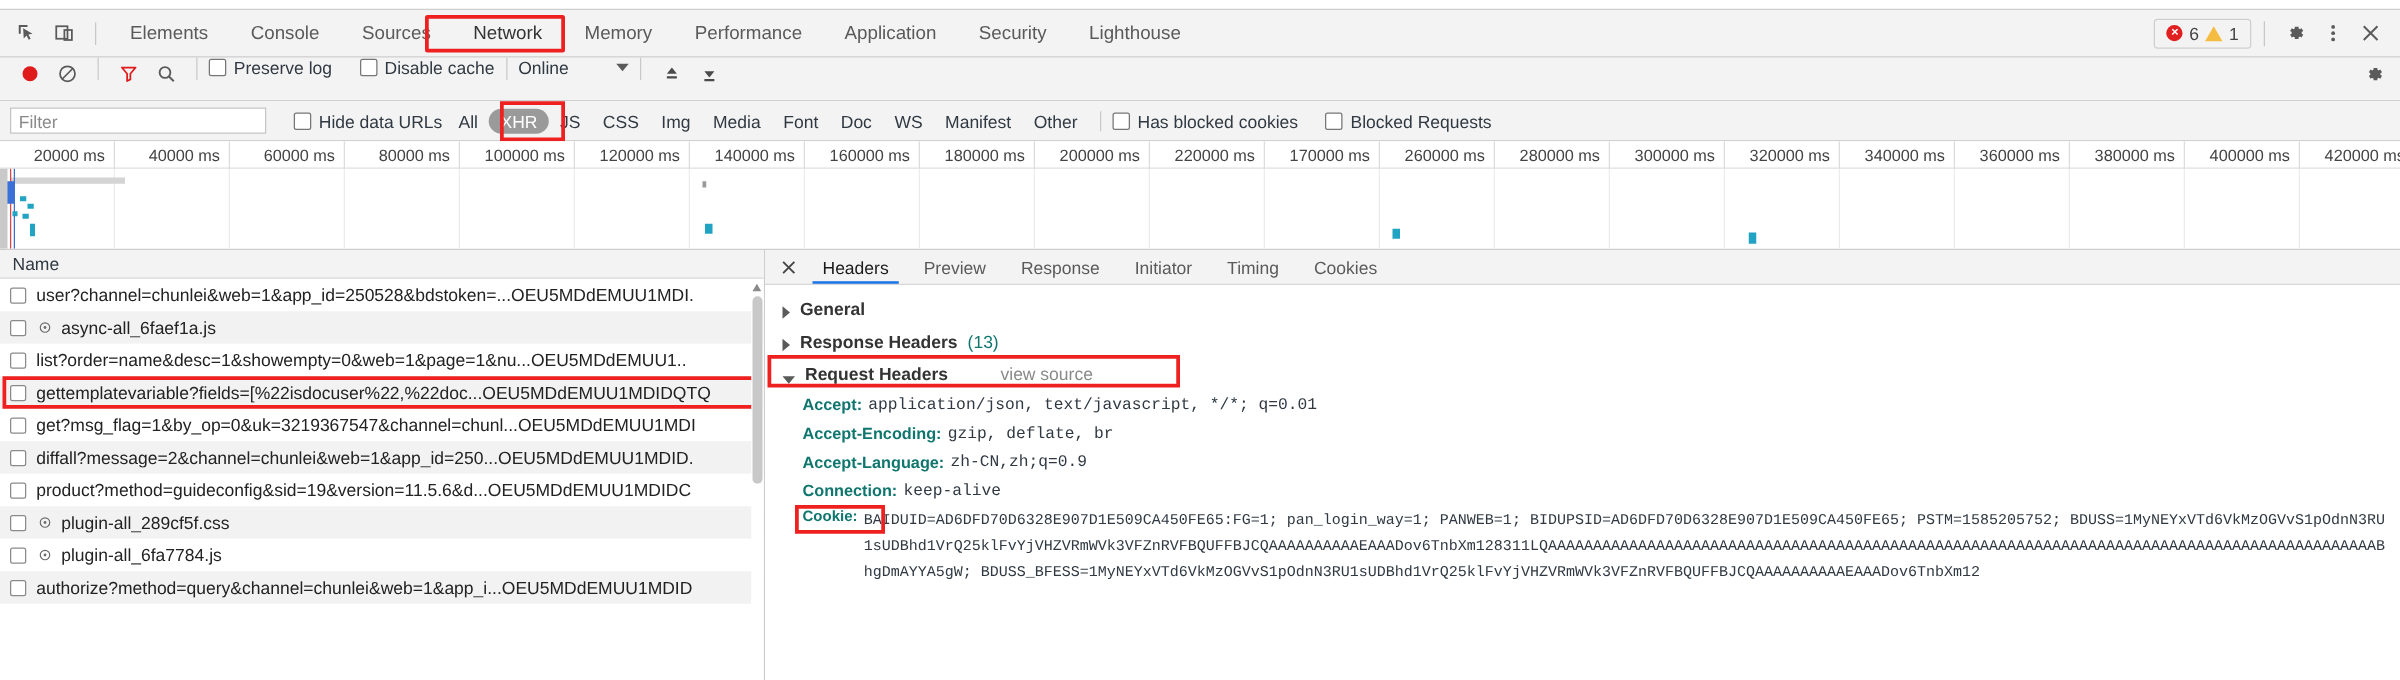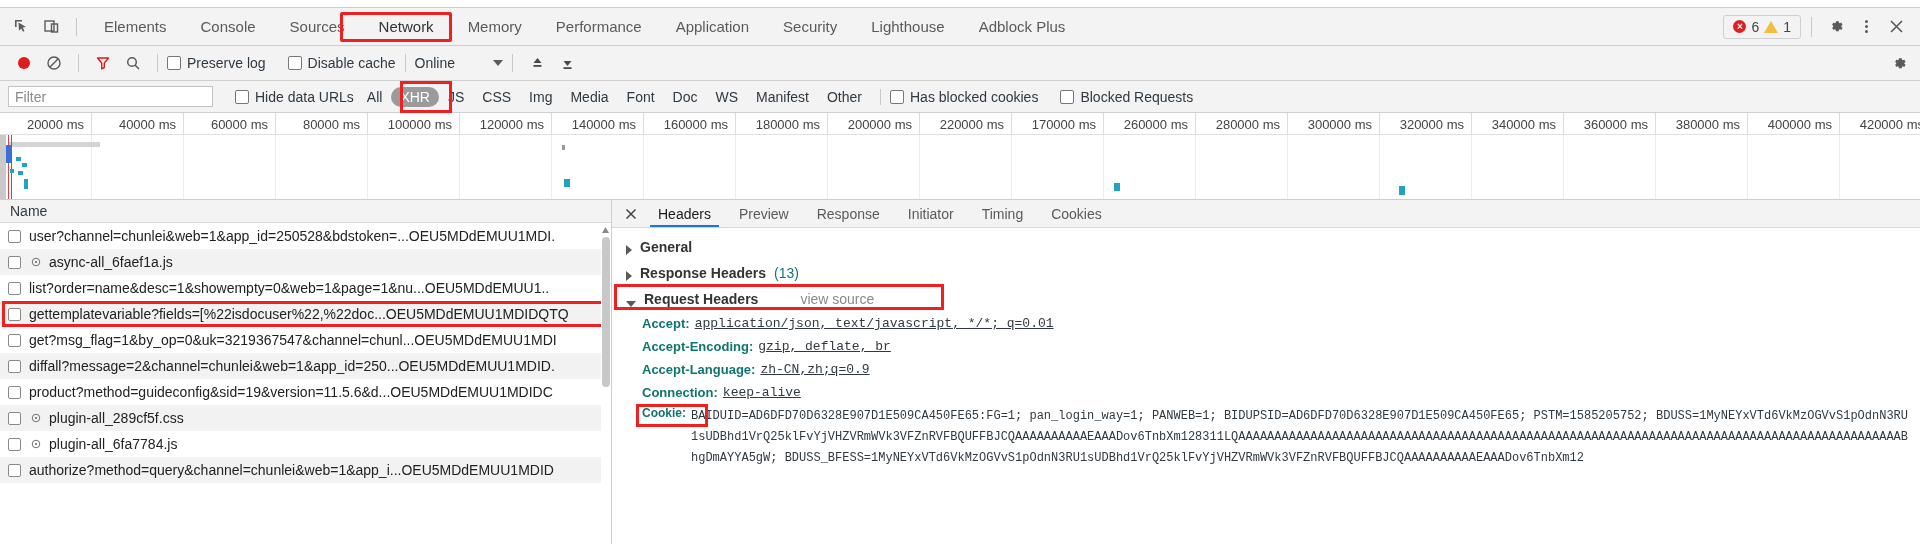--- a/index.html
+++ b/index.html
@@ -85,21 +85,21 @@
   }
   .vbar { width:1px;height:20px;background:#c7c7c7;margin:0 8px; }
   .ic-btn { width:28px;height:28px;display:flex;align-items:center;justify-content:center;cursor:pointer;}
 
   
   .nettool {
     flex: 0 0 auto;
     height: 35px;
     background: #f3f3f3;
     border-bottom: 1px solid #d0d0d0;
-    display: flex; align-items: center;
+    display: flex; align-items: flex-start;
     padding-left: 9px;
     gap: 0px;
   }
   .nt-ic { width: 30px; height:26px; display:flex;align-items:center;justify-content:center; cursor:pointer; }
   .nt-sep { width:1px;height:18px;background:#c9c9c9;margin:0 9px; }
   .cb {
     width: 14px; height: 14px;
     border: 1px solid #767676;
     border-radius: 2px;
     background: #fff;
@@ -282,21 +282,21 @@
   }
   .hrow {
     display: flex;
     padding: 3px 0 3px 30px;
     font-size: 13px;
     line-height: 17px;
     white-space: nowrap;
     position: relative;
   }
   .hkey { font-weight: bold; color:#0f766e; font-family:"Liberation Sans", sans-serif; flex:0 0 auto;}
-  .hval { font-family: "Liberation Mono", monospace; color:#303942; margin-left:5px;text-decoration:underline; }
+  .hval { font-family: "Liberation Mono", monospace; color:#303942; margin-left:5px; }
   .wrapval {
     font-family: "Liberation Mono", monospace; color:#303942;
     white-space: normal; word-break: break-all; line-height: 21px;
     margin-left: 5px;
   }
   .hl-cookie {
     position:absolute; left:24px; top:0px;
     width: 72px; height: 23px; border:3px solid #ee2020; pointer-events:none;
   }
   .cookie-wrap { display:flex; padding: 2px 9px 2px 30px; position: relative; }
@@ -325,21 +325,20 @@
     <div class="tabs">
       <div class="tab">Elements</div>
       <div class="tab">Console</div>
       <div class="tab">Sources</div>
       <div class="tab active-box">Network</div>
       <div class="tab">Memory</div>
       <div class="tab">Performance</div>
       <div class="tab">Application</div>
       <div class="tab">Security</div>
       <div class="tab">Lighthouse</div>
-      <div class="tab">Adblock Plus</div>
     </div>
     <div class="hl-net"></div>
 
     <div class="tabbar-right">
       <div class="counter-box">
         <span class="err-dot">×</span>
         <span>6</span>
         <span class="warn-tri"></span>
         <span>1</span>
       </div>

